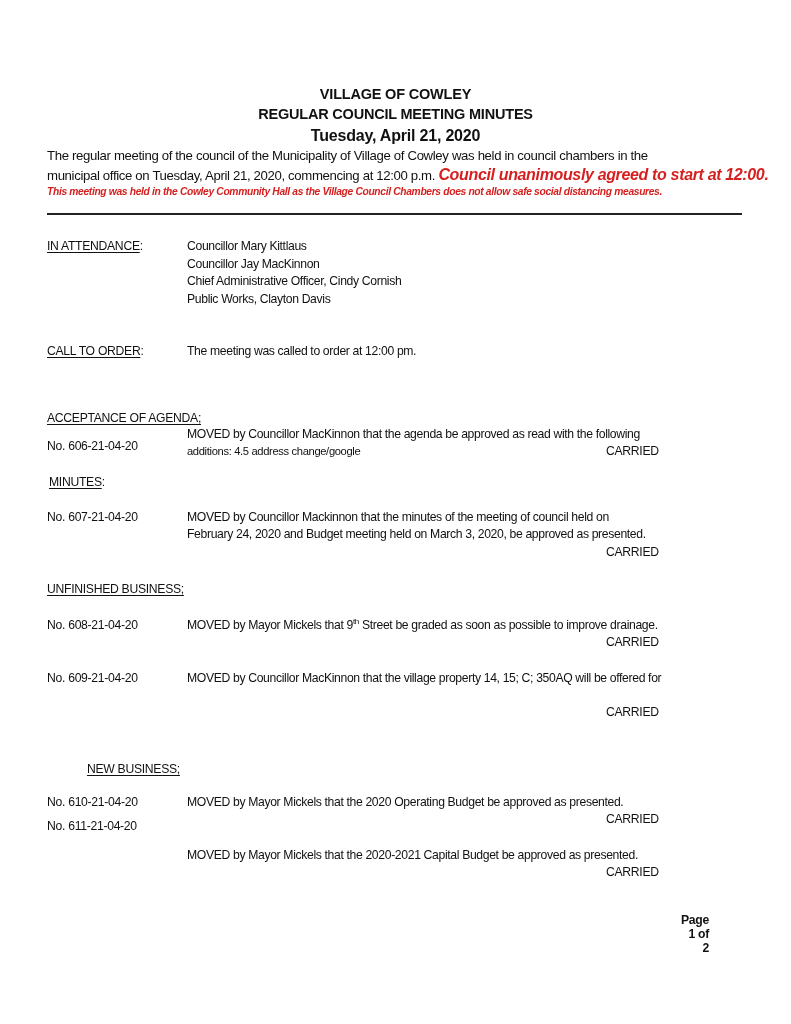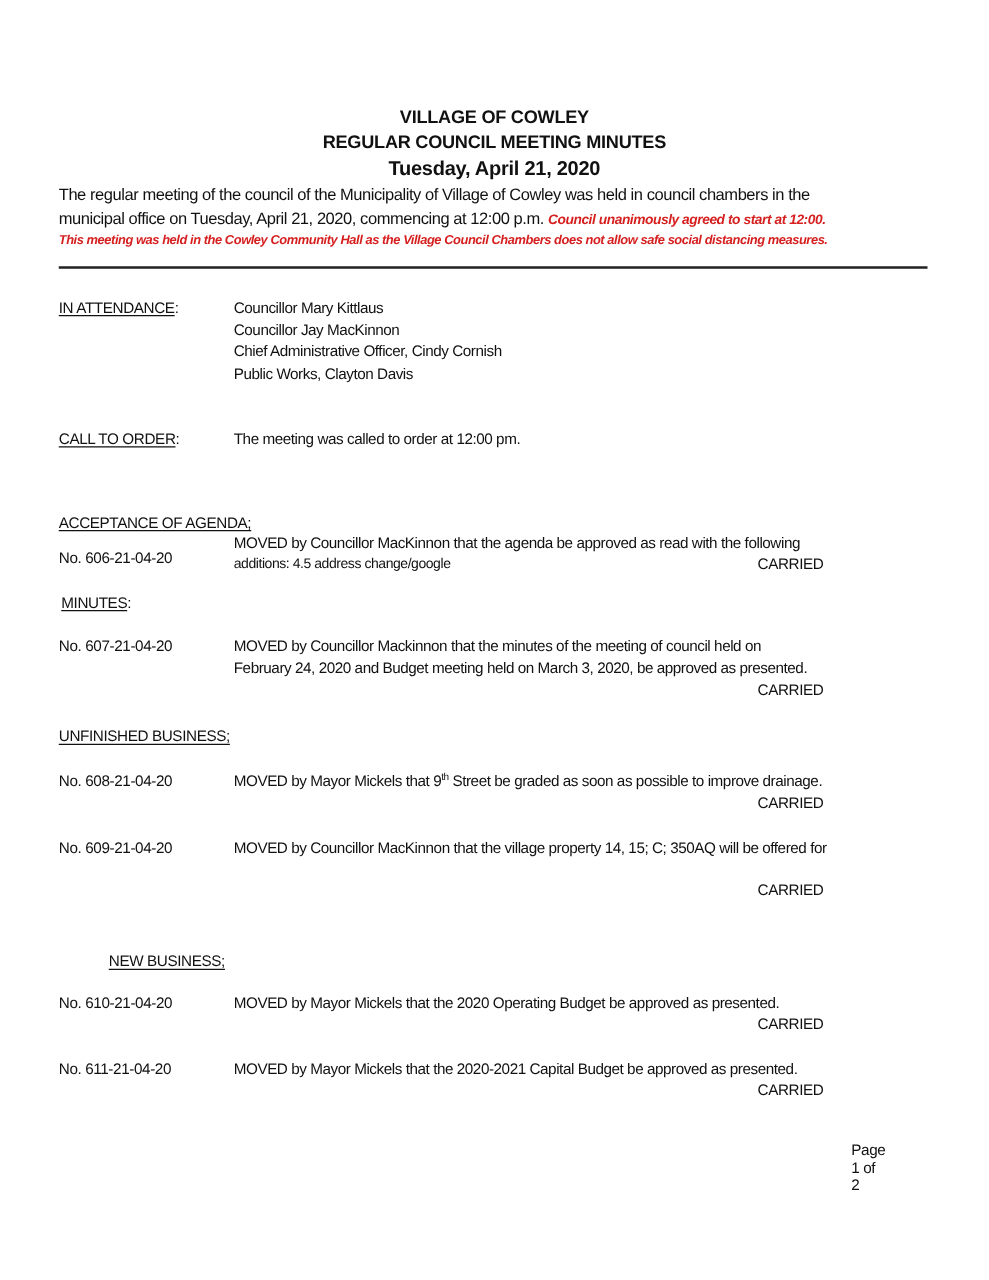--- a/index.html
+++ b/index.html
@@ -44,21 +44,21 @@
       left: 47px;
       width: 700px;
       font-size: 13.2px;
       line-height: 19px;
       letter-spacing: -0.35px;
     }
     .intro .red {
       color: #d61f1f;
       font-style: italic;
       font-weight: bold;
-      font-size: 11px;
+      font-size: 16px;
       letter-spacing: -0.35px;
     }
     .intro-line2 { white-space: nowrap; }
     .red-line {
       display: block;
       color: #d61f1f;
       font-style: italic;
       font-weight: bold;
       font-size: 10.3px;
       line-height: 14px;
@@ -115,22 +115,23 @@
       font-size: 12.2px;
       line-height: 17px;
       letter-spacing: -0.3px;
     }
     sup { font-size: 8px; line-height: 0; }
     .page-num {
       position: absolute;
       top: 913px;
       left: 681px;
       font-size: 12.2px;
-      font-weight: normal;
-      letter-spacing: -0.3px;
+      font-weight: bold;
+      letter-spacing: -0.3px;
+      text-align: right;
     }
   </style>
 </head>
 <body>
 
 <div class="page">
 
   <div class="title-block">
     <div class="title-line">VILLAGE OF COWLEY</div>
     <div class="title-line">REGULAR COUNCIL MEETING MINUTES</div>
@@ -185,20 +186,20 @@
   </div>
   <div class="carried" style="top:704px;">CARRIED</div>
 
   <div class="section-label" style="top:761px;margin-left:40px;"><u>NEW BUSINESS;</u></div>
   <div class="motion-no" style="top:794px;">No. 610-21-04-20</div>
   <div class="motion-text" style="top:794px;">
     <span class="line">MOVED by Mayor Mickels that the 2020 Operating Budget be approved as presented.</span>
   </div>
   <div class="carried" style="top:811px;">CARRIED</div>
 
-  <div class="motion-no" style="top:847px;">No. 611-21-04-20</div>
+  <div class="motion-no" style="top:818px;">No. 611-21-04-20</div>
   <div class="motion-text" style="top:847px;">
     <span class="line">MOVED by Mayor Mickels that the 2020-2021 Capital Budget be approved as presented.</span>
   </div>
   <div class="carried" style="top:864px;">CARRIED</div>
 
   <div class="page-num">Page 1 of 2</div>
 </div>
 
 </body></html>

